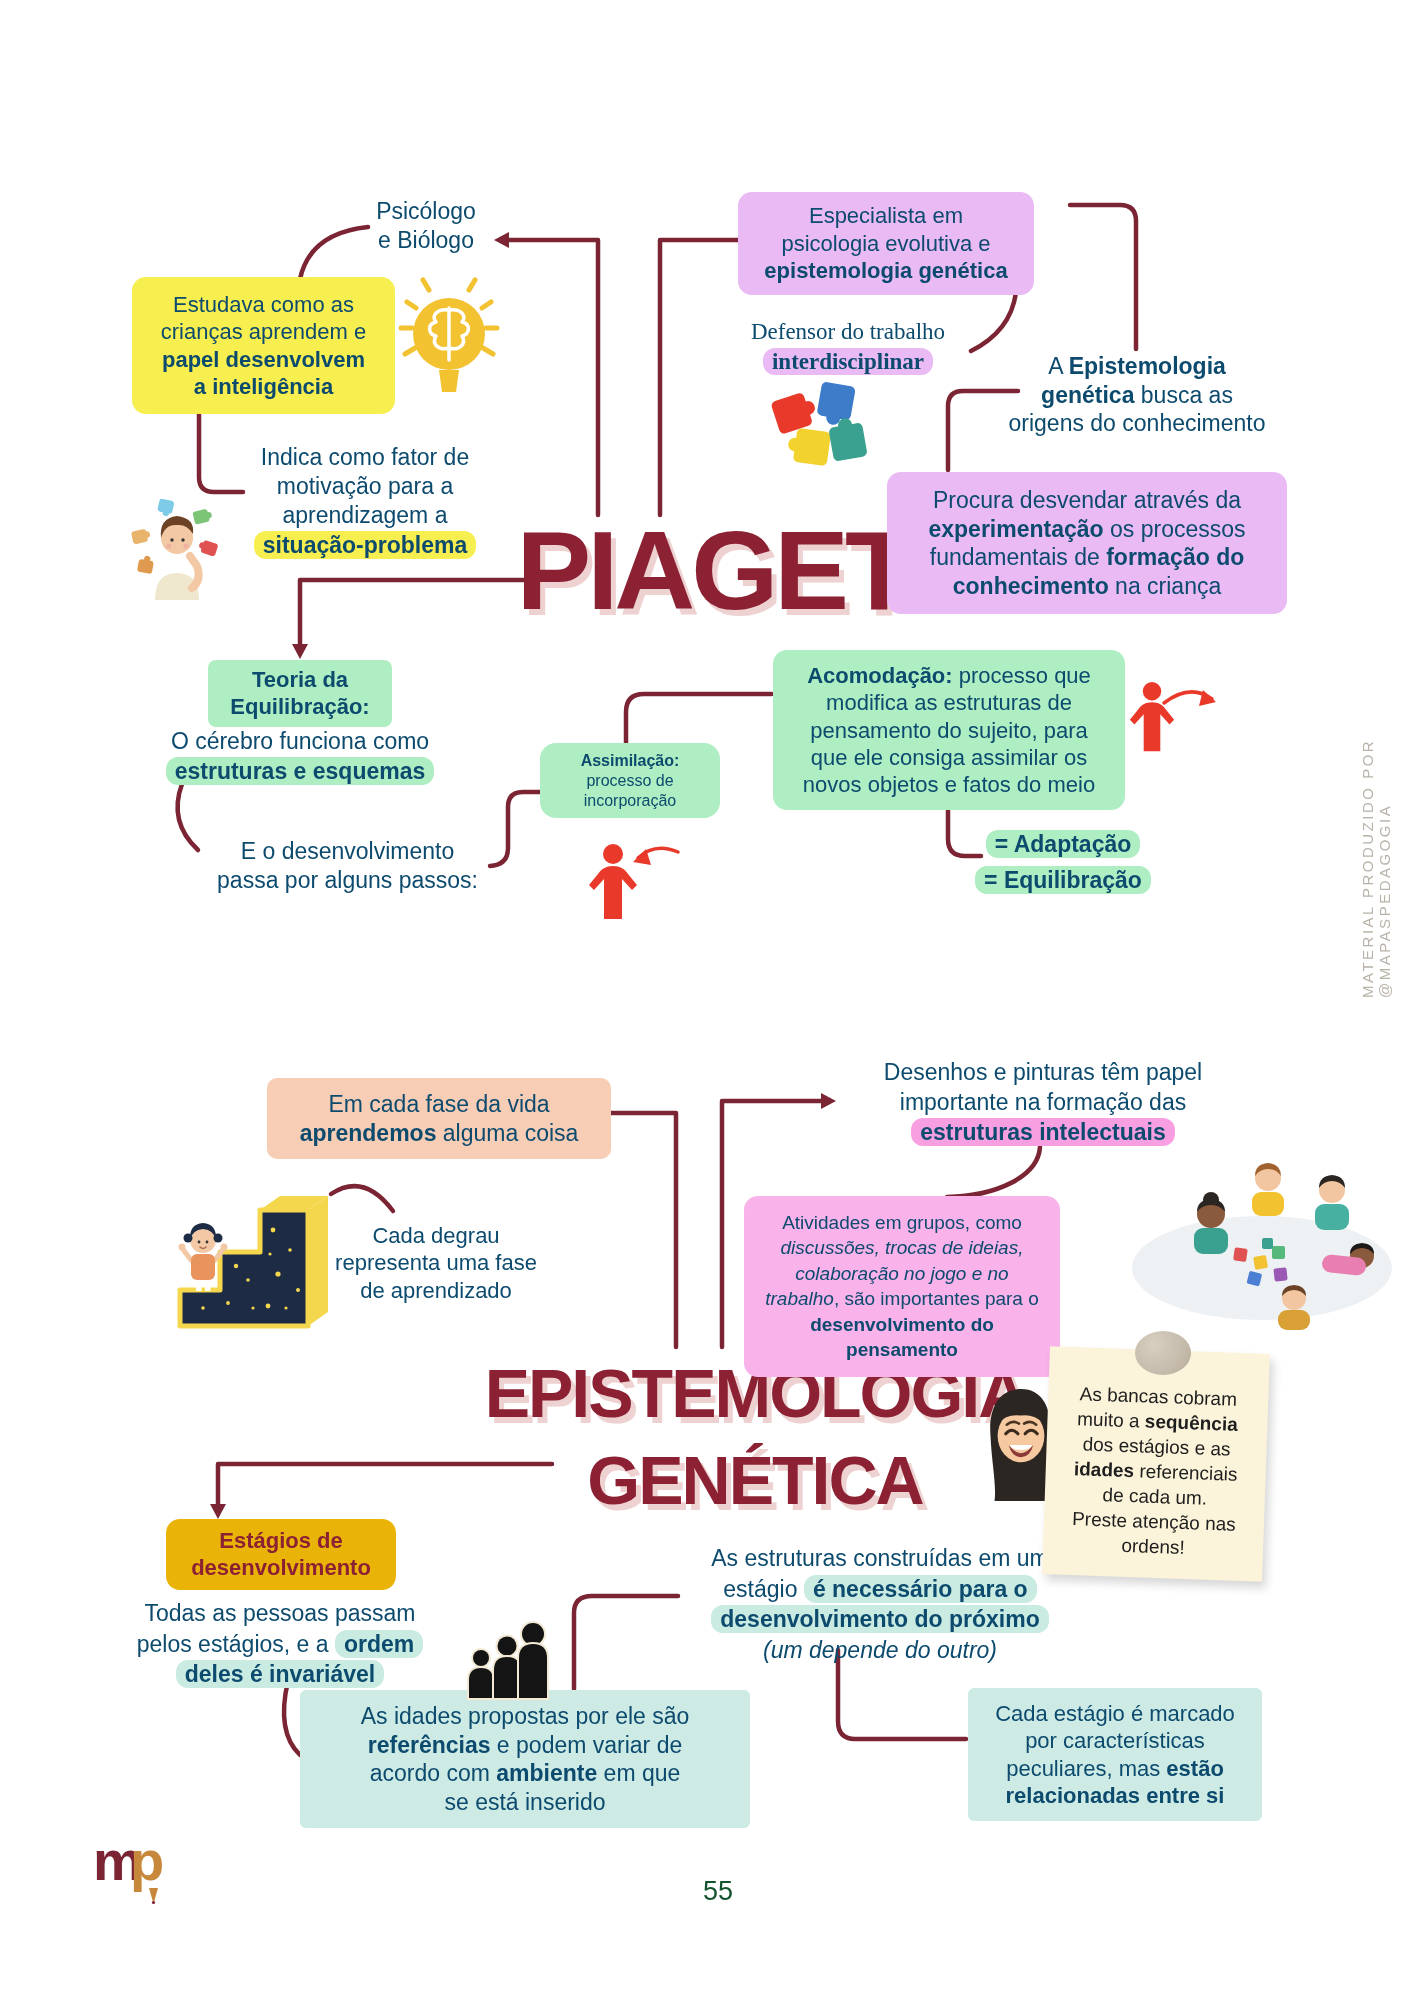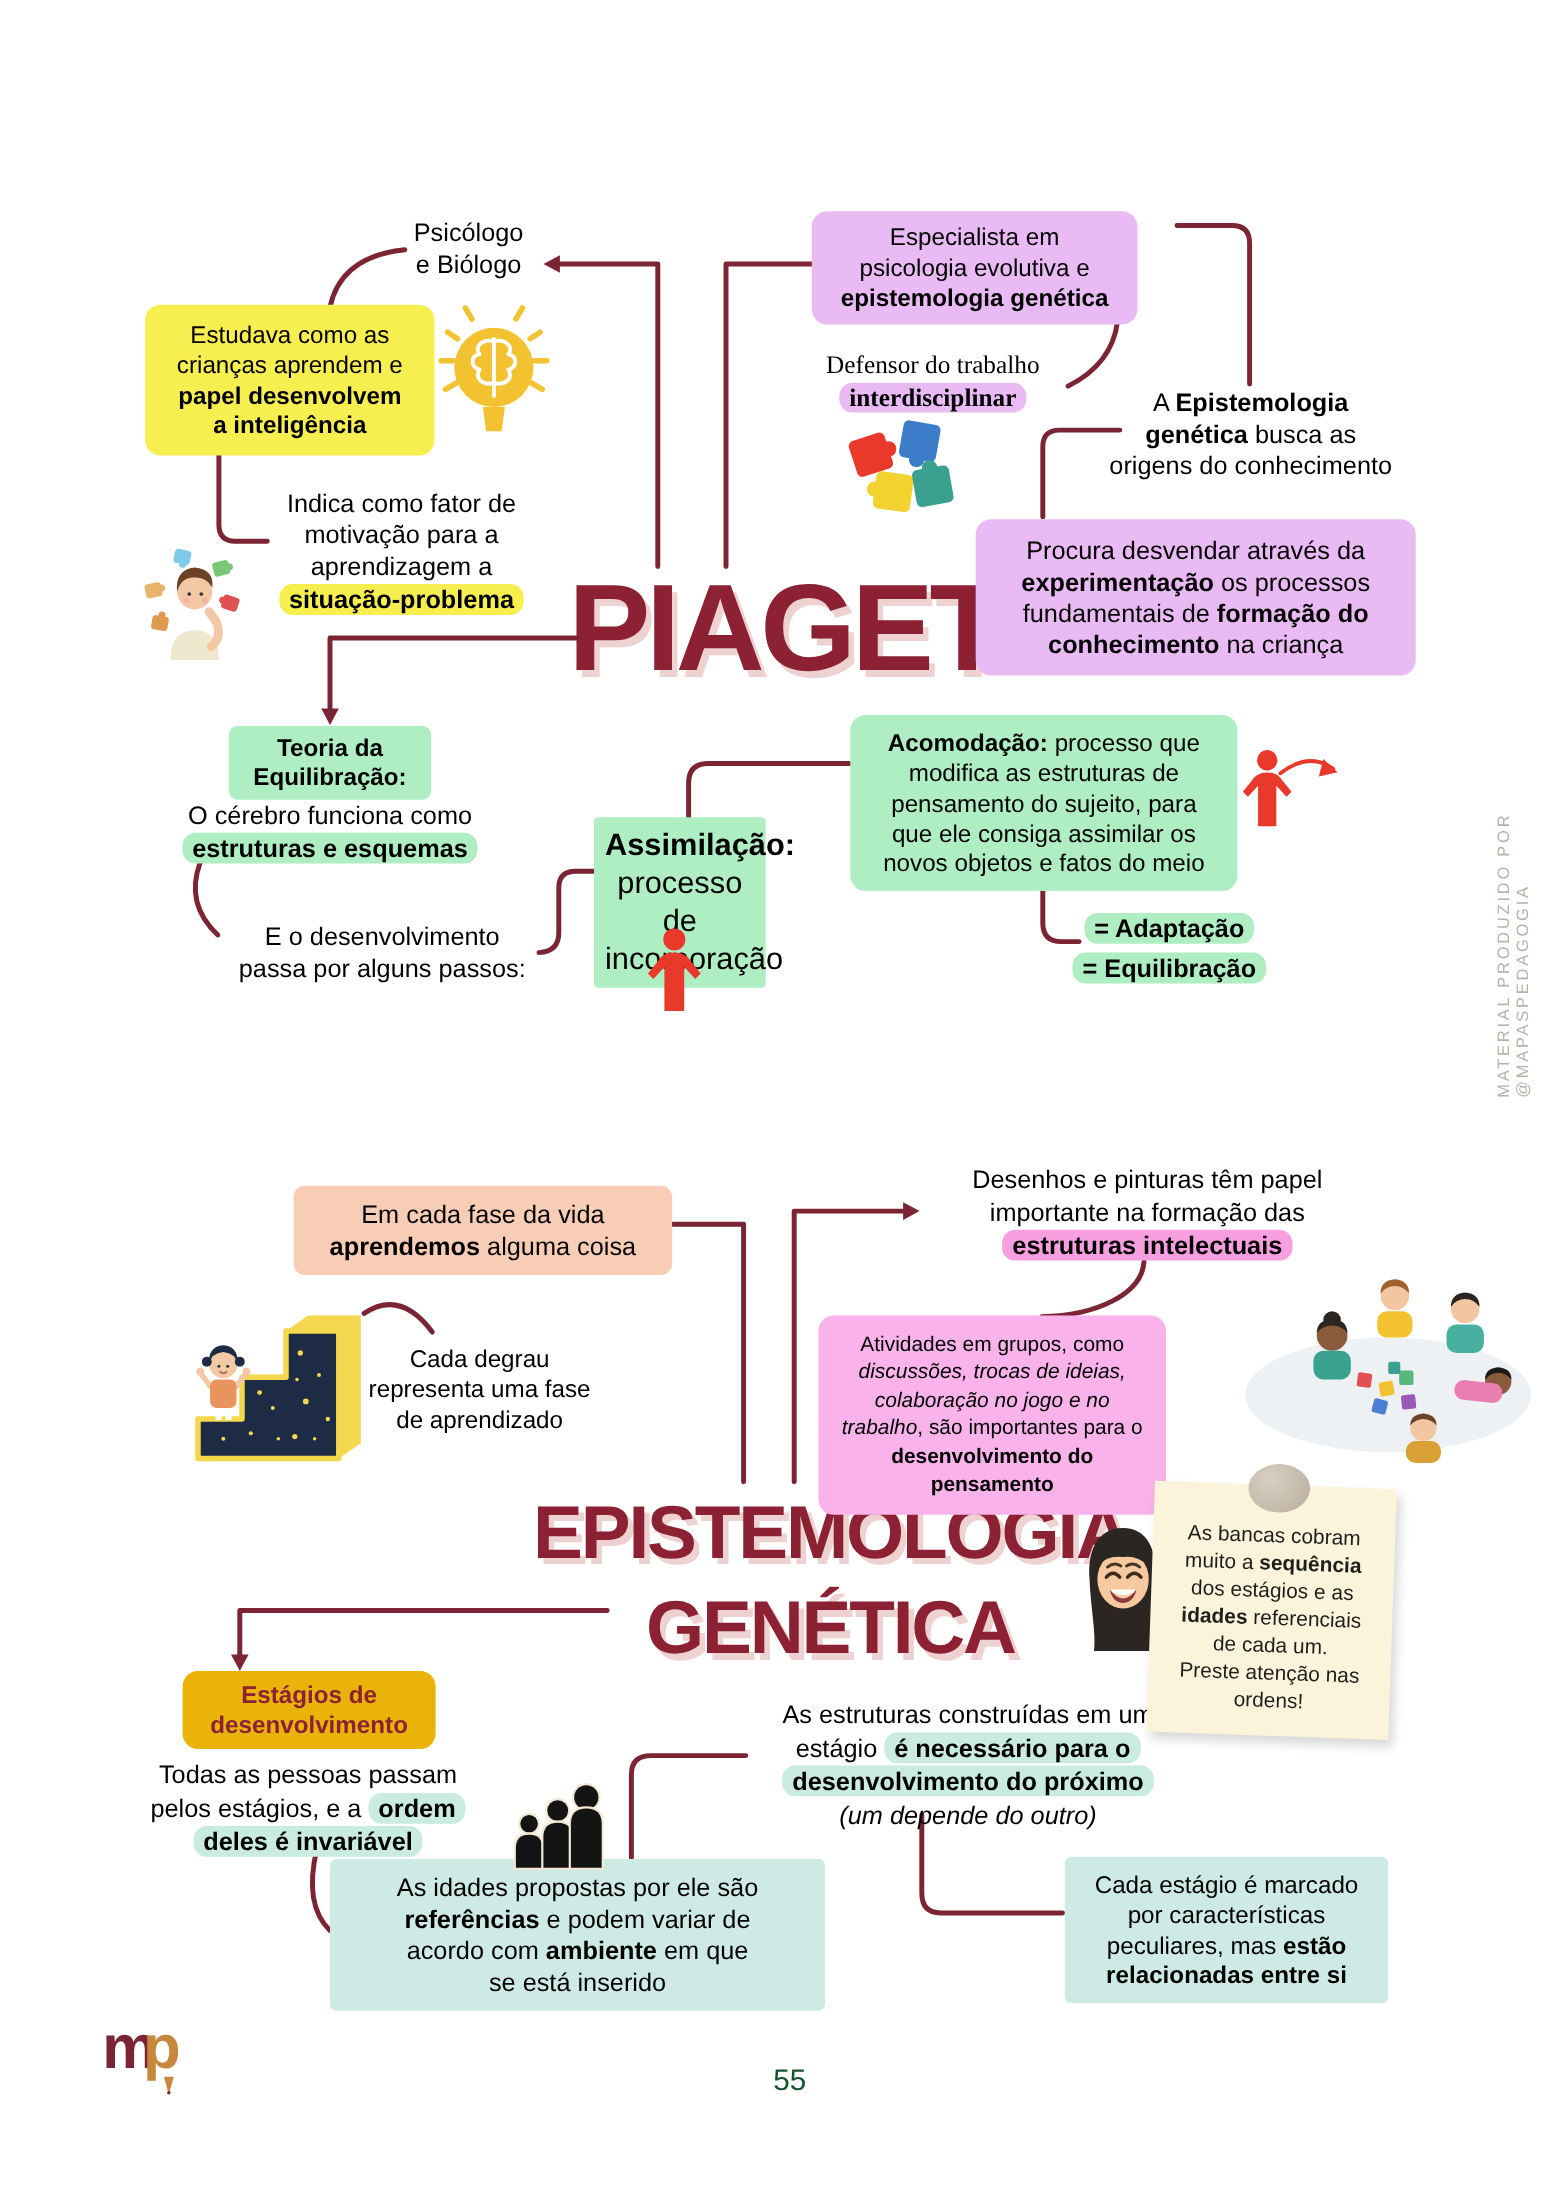--- a/index.html
+++ b/index.html
@@ -4,21 +4,21 @@
 <style>
   html,body{margin:0;padding:0;background:#ffffff;}
   .canvas{
     position:relative;width:1414px;height:2000px;margin:0 auto;
     background:#ffffff;overflow:hidden;
     font-family:"Liberation Sans","DejaVu Sans",sans-serif;color:#1e1e1e;
   }
   svg.connectors{position:absolute;left:0;top:0;z-index:1;pointer-events:none;}
   .node{
     position:absolute;text-align:center;white-space:pre-line;
-    line-height:1.24;z-index:2;color:#000000;
+    line-height:1.24;z-index:2;color:#0c4a6e;
   }
   .box{border-radius:14px;box-sizing:border-box;}
   .b{font-weight:700;}
   .i{font-style:italic;}
   .hl{padding:1px 9px;border-radius:12px;-webkit-box-decoration-break:clone;box-decoration-break:clone;}
   .icon{position:absolute;z-index:2;}
   .title{
     position:absolute;z-index:2;font-weight:800;color:var(--title);
     text-shadow:5px 6px 0 var(--title-shadow);text-align:center;white-space:pre-line;
   }
@@ -119,21 +119,21 @@
 
   <div class="node box" style="left: 208px; top: 660px; width: 184px; font-size: 22px; padding: 6px 10px; border-radius: 8px; background-color: rgb(174, 238, 194);"><span class="b">Teoria da
 Equilibração:</span></div>
 
   <div class="node" style="left:130px;top:726px;width:340px;font-size:23px;line-height:1.32;"><span>O cérebro funciona como
 </span><span class="b hl" style="background-color: rgb(174, 238, 194);">estruturas e esquemas</span></div>
 
   <div class="node" style="left:195px;top:837px;width:305px;font-size:23px;"><span>E o desenvolvimento
 passa por alguns passos:</span></div>
 
-  <div class="node box" style="left: 540px; top: 743px; width: 156px; font-size: 28px; padding: 8px 10px; border-radius: 4px; background-color: rgb(174, 238, 194);"><span class="b">Assimilação:</span><span>
+  <div class="node box" style="left: 540px; top: 743px; width: 180px; font-size: 16px; padding: 8px 10px; border-radius: 16px; background-color: rgb(174, 238, 194);"><span class="b">Assimilação:</span><span>
 processo de
 incorporação</span></div>
 
   <div class="node box" style="left: 773px; top: 650px; width: 352px; font-size: 22px; padding: 12px 14px; background-color: rgb(174, 238, 194);"><span class="b">Acomodação:</span><span> processo que
 modifica as estruturas de
 pensamento do sujeito, para
 que ele consiga assimilar os
 novos objetos e fatos do meio</span></div>
 
   <div class="node" style="left:958px;top:827px;width:210px;font-size:23px;line-height:1.55;"><span class="b hl" style="background-color: rgb(174, 238, 194);">= Adaptação</span><span>

